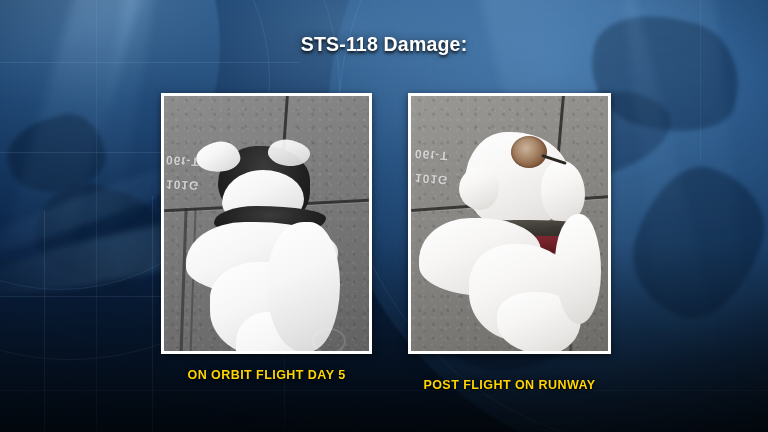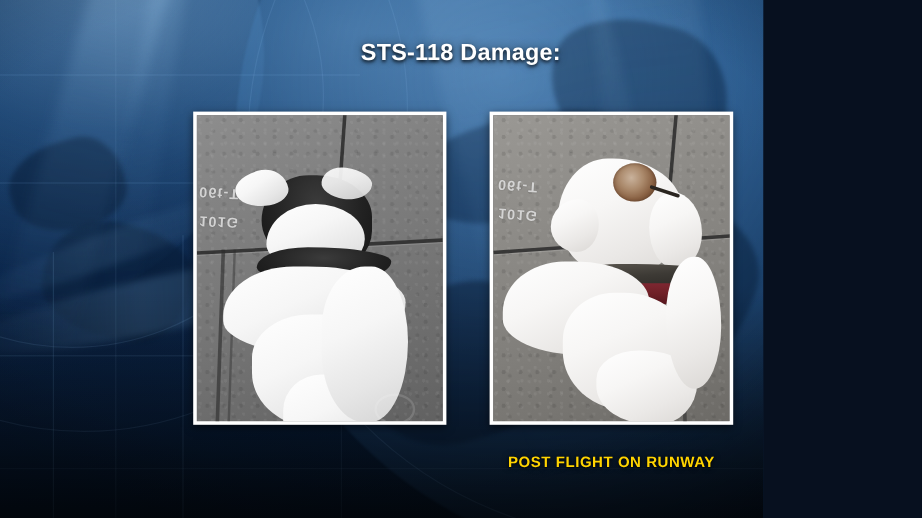--- a/index.html
+++ b/index.html
@@ -6,21 +6,21 @@
 
   html, body {
     width:768px; height:432px;
     overflow:hidden;
     background:#07101f;
     font-family:"Liberation Sans", sans-serif;
   }
 
   #slide {
     position:relative;
-    width:636px; height:432px;
+    width:768px; height:432px;
     overflow:hidden;
     background:
       radial-gradient(ellipse 520px 300px at 46% 6%, rgba(150,200,240,0.30) 0%, rgba(60,120,180,0.10) 46%, rgba(0,0,0,0) 74%),
       radial-gradient(ellipse 900px 560px at 88% 18%, rgba(64,128,190,0.42) 0%, rgba(20,56,105,0.20) 50%, rgba(0,0,0,0) 78%),
       linear-gradient(170deg, #123a66 0%, #0e2e55 22%, #0a2243 45%, #071a34 68%, #04101f 88%, #030a14 100%);
     padding-left: 34px;
   }
 
   
   .globe {
@@ -301,15 +301,16 @@
       <div class="dmg" style="left:76px; top:140px; width:86px; height:18px; border-radius:14% 20% 34% 28% / 40% 46% 56% 50%;
            background:linear-gradient(180deg, #7e2731 0%, #6e1f26 50%, #55161d 100%);"></div>
 
       <div class="dmg white-mat-r" style="left:8px; top:122px; width:122px; height:78px; border-radius:44% 52% 42% 58% / 56% 44% 60% 40%;"></div>
       <div class="dmg white-mat-r" style="left:58px; top:148px; width:106px; height:98px; border-radius:42% 54% 46% 54% / 42% 48% 56% 52%;"></div>
       <div class="dmg white-mat-r" style="left:86px; top:196px; width:84px; height:62px; border-radius:44% 56% 42% 58% / 40% 46% 58% 54%;"></div>
       <div class="dmg white-mat-r" style="left:144px; top:118px; width:46px; height:110px; border-radius:50% 46% 48% 52% / 44% 52% 48% 56%;"></div>
     </div>
   </div>
 
+  <div class="caption" id="caption-left">ON ORBIT FLIGHT DAY 5</div>
   <div class="caption" id="caption-right">POST FLIGHT ON RUNWAY</div>
 
 </div>
 
 </body></html>

